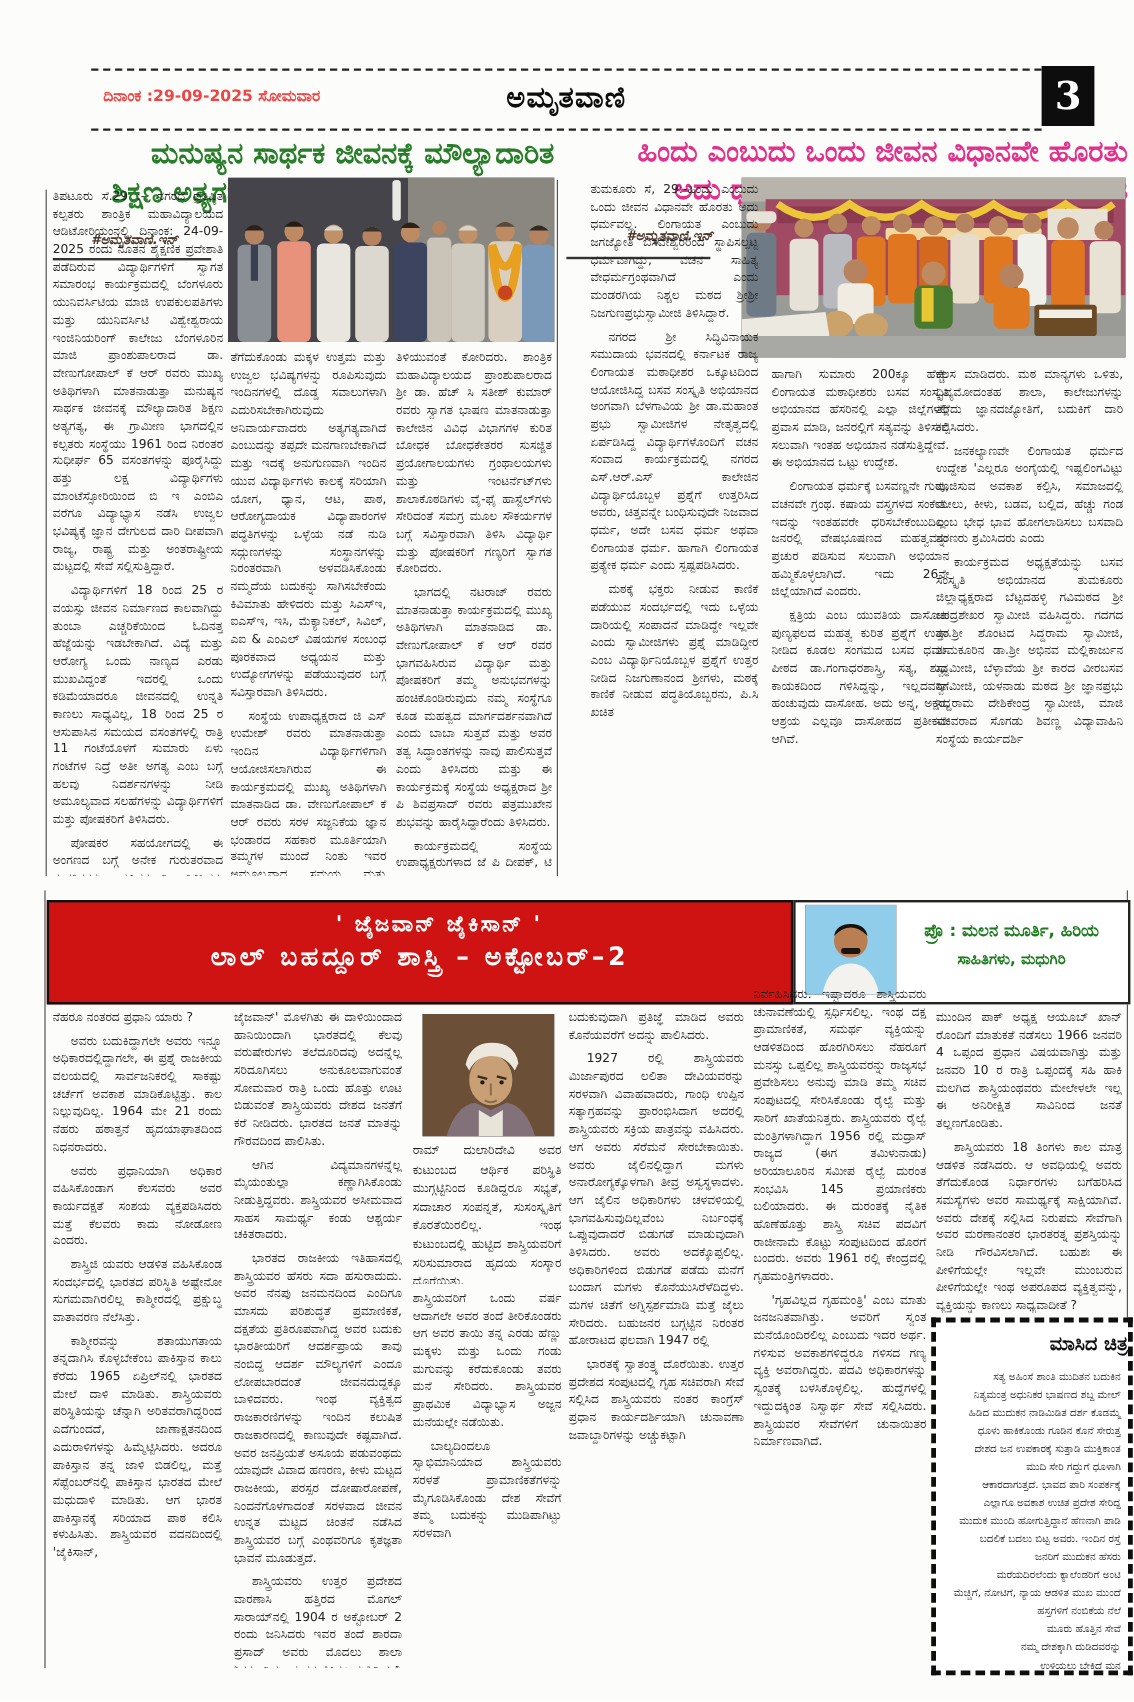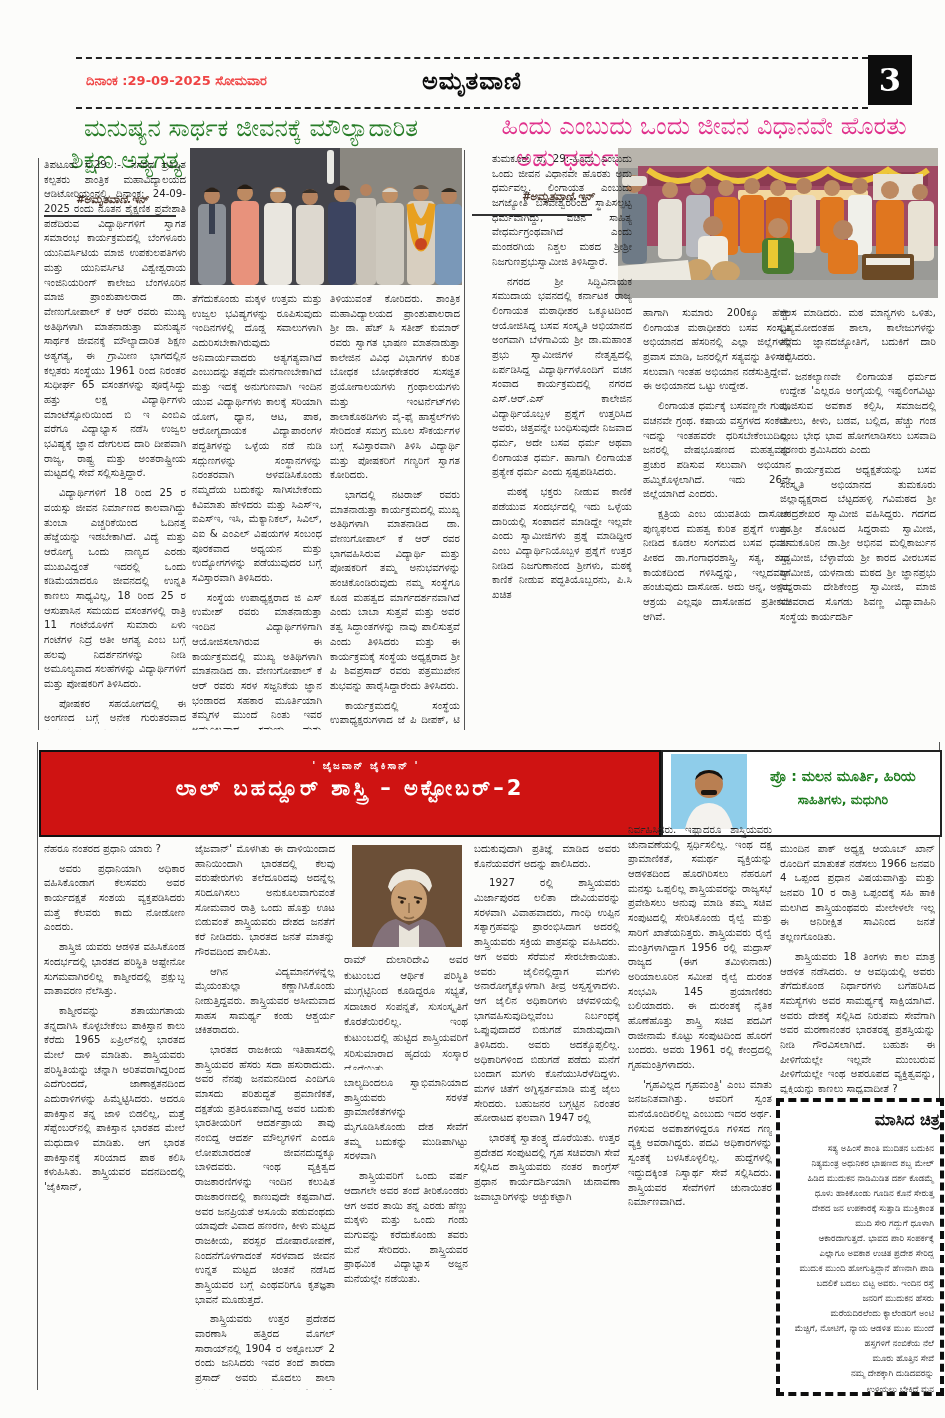--- a/index.html
+++ b/index.html
@@ -7,36 +7,36 @@
         font-family:"DejaVu Sans",sans-serif;color:var(--text-ink,#222);overflow:hidden;}
   
   .hdr{position:absolute;left:76px;top:57px;width:792px;height:48px;
        border-top:2px dashed #222;border-bottom:2px dashed #222;}
   .hdr-date{position:absolute;left:10px;top:14px;font-size:13px;font-weight:bold;color:#ef4444;}
   .hdr-mast{position:absolute;left:0;right:0;top:8px;text-align:center;font-size:24px;font-weight:bold;color:#0c0c0c;letter-spacing:1px;}
   .pageno{position:absolute;left:868px;top:55px;width:44px;height:50px;background:#0d0d0d;
           color:#fff;font-family:"DejaVu Serif",serif;font-size:32px;font-weight:bold;
           display:flex;align-items:center;justify-content:center;}
   
-  .hl{position:absolute;text-align:center;font-weight:normal;line-height:1.35;}
+  .hl{position:absolute;text-align:right;font-weight:bold;line-height:1.35;}
   .hl-left{left:40px;top:112px;width:422px;font-size:24px;color:var(--headline-green,#287d28);}
   .hl-right{left:468px;top:110px;width:472px;font-size:24px;color:var(--headline-pink,#e0318c);}
   .hashtag{position:absolute;font-size:11px;font-weight:bold;color:var(--hashtag-brown,#4a362b);font-style:italic;}
   .hrule{position:absolute;height:2px;background:#333;}
   .vrule{position:absolute;width:1px;background:#555;}
   
   .col{position:absolute;text-align:justify;font-size:10.2px;line-height:1.44;color:#242424;overflow:hidden;}
   .col p{margin:0 0 5px 0;text-indent:15px;}
   .col p:first-child{text-indent:0;}
   .photo{position:absolute;overflow:hidden;background:#777;}
   .photo svg{display:block;}
   
   .banner{position:absolute;left:39px;top:750px;width:618px;height:83px;
           background:var(--banner-red,#cf1312);border:2px solid #111;color:#fff;text-align:center;}
-  .banner .kick{margin-top:8px;font-size:10px;font-weight:bold;letter-spacing:2px;padding-left:32px;}
+  .banner .kick{margin-top:8px;font-size:18px;font-weight:bold;letter-spacing:2px;padding-left:32px;}
   .banner .ttl{margin-top:4px;font-size:21px;font-weight:bold;letter-spacing:3px;}
   .authorbox{position:absolute;left:661px;top:750px;width:277px;height:83px;background:#fff;border:2px solid #222;}
   .authortxt{position:absolute;left:92px;top:16px;width:176px;text-align:center;
              color:var(--credit-green,#1b7a1b);font-weight:bold;}
   .authortxt .l1{font-size:14px;}
   .authortxt .l2{font-size:12.5px;margin-top:7px;}
   .caption{position:absolute;text-align:justify;font-size:10.4px;line-height:1.5;color:#1e1e1e;overflow:hidden;}
   .poembox{position:absolute;left:776px;top:1098px;width:160px;height:290px;
            border:4px dashed #0e0e0e;background:#fff;text-align:right;overflow:hidden;}
   .poembox .ptitle{margin-top:8px;font-size:16px;font-weight:bold;color:#111;}
@@ -212,20 +212,21 @@
       </svg>
     </div>
     <div class="authortxt">
       <div class="l1">ಪ್ರೊ : ಮಲನ ಮೂರ್ತಿ, ಹಿರಿಯ</div>
       <div class="l2">ಸಾಹಿತಿಗಳು, ಮಧುಗಿರಿ</div>
     </div>
   </div>
 
   <div class="col" style="left:44px;top:842px;width:141px;height:548px;">
       <p>ನೆಹರೂ ನಂತರದ ಪ್ರಧಾನಿ ಯಾರು ?</p>
+      <p>ಅವರು ಬದುಕಿದ್ದಾಗಲೇ ಅವರು ಇನ್ನೂ ಅಧಿಕಾರದಲ್ಲಿದ್ದಾಗಲೇ, ಈ ಪ್ರಶ್ನೆ ರಾಜಕೀಯ ವಲಯದಲ್ಲಿ ಸಾರ್ವಜನಿಕರಲ್ಲಿ ಸಾಕಷ್ಟು ಚರ್ಚೆಗೆ ಅವಕಾಶ ಮಾಡಿಕೊಟ್ಟಿತ್ತು. ಕಾಲ ನಿಲ್ಲುವುದಿಲ್ಲ. 1964 ಮೇ 21 ರಂದು ನೆಹರು ಹಠಾತ್ತನೆ ಹೃದಯಾಘಾತದಿಂದ ನಿಧನರಾದರು.</p>
       <p>ಅವರು ಪ್ರಧಾನಿಯಾಗಿ ಅಧಿಕಾರ ವಹಿಸಿಕೊಂಡಾಗ ಕೆಲಸವರು ಅವರ ಕಾರ್ಯದಕ್ಷತೆ ಸಂಶಯ ವ್ಯಕ್ತಪಡಿಸಿದರು ಮತ್ತೆ ಕೆಲವರು ಕಾದು ನೋಡೋಣ ಎಂದರು.</p>
       <p>ಶಾಸ್ತ್ರಿಜಿ ಯವರು ಆಡಳಿತ ವಹಿಸಿಕೊಂಡ ಸಂದರ್ಭದಲ್ಲಿ ಭಾರತದ ಪರಿಸ್ಥಿತಿ ಅಷ್ಟೇನೋ ಸುಗಮವಾಗಿರಲಿಲ್ಲ ಕಾಶ್ಮೀರದಲ್ಲಿ ಪ್ರಕ್ಷುಬ್ಧ ವಾತಾವರಣ ನೆಲೆಸಿತ್ತು.</p>
       <p>ಕಾಶ್ಮೀರವನ್ನು ಶತಾಯುಗತಾಯ ತನ್ನದಾಗಿಸಿ ಕೊಳ್ಳಬೇಕೆಂಬ ಪಾಕಿಸ್ತಾನ ಕಾಲು ಕೆರೆದು 1965 ಏಪ್ರಿಲ್‌ನಲ್ಲಿ ಭಾರತದ ಮೇಲೆ ದಾಳಿ ಮಾಡಿತು. ಶಾಸ್ತ್ರಿಯವರು ಪರಿಸ್ಥಿತಿಯನ್ನು ಚೆನ್ನಾಗಿ ಅರಿತವರಾಗಿದ್ದರಿಂದ ಎದೆಗುಂದದೆ, ಜಾಣಾಕ್ಷತನದಿಂದ ಎದುರಾಳಿಗಳನ್ನು ಹಿಮ್ಮೆಟ್ಟಿಸಿದರು. ಅದರೂ ಪಾಕಿಸ್ತಾನ ತನ್ನ ಜಾಳಿ ಬಿಡಲಿಲ್ಲ, ಮತ್ತೆ ಸೆಪ್ಟೆಂಬರ್‌ನಲ್ಲಿ ಪಾಕಿಸ್ತಾನ ಭಾರತದ ಮೇಲೆ ಮಧುದಾಳಿ ಮಾಡಿತು. ಆಗ ಭಾರತ ಪಾಕಿಸ್ತಾನಕ್ಕೆ ಸರಿಯಾದ ಪಾಠ ಕಲಿಸಿ ಕಳುಹಿಸಿತು. ಶಾಸ್ತ್ರಿಯವರ ವದನದಿಂದಲ್ಲಿ 'ಜೈಕಿಸಾನ್,</p>
     </div>
   <div class="col" style="left:195px;top:842px;width:140px;height:548px;">
       <p>ಜೈಜವಾನ್' ಮೊಳಗಿತು ಈ ದಾಳಿಯಿಂದಾದ ಹಾನಿಯಿಂದಾಗಿ ಭಾರತದಲ್ಲಿ ಕೆಲವು ವರುಷೇರುಗಳು ತಲೆದೂರಿದವು ಅದನ್ನೆಲ್ಲ ಸರಿದೂಗಿಸಲು ಅನುಕೂಲವಾಗುವಂತೆ ಸೋಮವಾರ ರಾತ್ರಿ ಒಂದು ಹೊತ್ತು ಊಟ ಬಿಡುವಂತೆ ಶಾಸ್ತ್ರಿಯವರು ದೇಶದ ಜನತೆಗೆ ಕರೆ ನೀಡಿದರು. ಭಾರತದ ಜನತೆ ಮಾತನ್ನು ಗೌರವದಿಂದ ಪಾಲಿಸಿತು.</p>
       <p>ಆಗಿನ ವಿದ್ಯಮಾನಗಳನ್ನೆಲ್ಲ ಮೈಯಂತುಲ್ಲಾ ಕಣ್ಣಾಗಿಸಿಕೊಂಡು ನೀಡುತ್ತಿದ್ದವರು. ಶಾಸ್ತ್ರಿಯವರ ಅಸೀಮವಾದ ಸಾಹಸ ಸಾಮರ್ಥ್ಯ ಕಂಡು ಆಶ್ಚರ್ಯ ಚಕಿತರಾದರು.</p>
       <p>ಭಾರತದ ರಾಜಕೀಯ ಇತಿಹಾಸದಲ್ಲಿ ಶಾಸ್ತ್ರಿಯವರ ಹೆಸರು ಸದಾ ಹಸುರಾದುದು. ಅವರ ನೆನಪು ಜನಮನದಿಂದ ಎಂದಿಗೂ ಮಾಸದು ಪರಿಶುದ್ಧತೆ ಪ್ರಮಾಣಿಕತೆ, ದಕ್ಷತೆಯ ಪ್ರತಿರೂಪವಾಗಿದ್ದ ಅವರ ಬದುಕು ಭಾರತೀಯರಿಗೆ ಆದರ್ಶಪ್ರಾಯ ತಾವು ನಂಬಿದ್ದ ಆದರ್ಶ ಮೌಲ್ಯಗಳಿಗೆ ಎಂದೂ ಲೋಪಬಾರದಂತೆ ಜೀವನದುದ್ದಕ್ಕೂ ಬಾಳಿದವರು. ಇಂಥ ವ್ಯಕ್ತಿತ್ವದ ರಾಜಕಾರಣಿಗಳನ್ನು ಇಂದಿನ ಕಲುಷಿತ ರಾಜಕಾರಣದಲ್ಲಿ ಕಾಣುವುದೇ ಕಷ್ಟವಾಗಿದೆ. ಅವರ ಜನಪ್ರಿಯತೆ ಅಸೂಯೆ ಪಡುವಂಥದು ಯಾವುದೇ ವಿವಾದ ಹಣರಣ, ಕೀಳು ಮಟ್ಟದ ರಾಜಕೀಯ, ಪರಸ್ಪರ ದೋಷಾರೋಪಣೆ, ನಿಂದನೆಗೊಳಗಾದಂತೆ ಸರಳವಾದ ಜೀವನ ಉನ್ನತ ಮಟ್ಟದ ಚಿಂತನೆ ನಡೆಸಿದ ಶಾಸ್ತ್ರಿಯವರ ಬಗ್ಗೆ ಎಂಥವರಿಗೂ ಕೃತಜ್ಞತಾ ಭಾವನೆ ಮೂಡುತ್ತದೆ.</p>
       <p>ಶಾಸ್ತ್ರಿಯವರು ಉತ್ತರ ಪ್ರದೇಶದ ವಾರಣಾಸಿ ಹತ್ತಿರದ ಮೊಗಲ್ ಸಾರಾಯ್‌ನಲ್ಲಿ 1904 ರ ಅಕ್ಟೋಬರ್ 2 ರಂದು ಜನಿಸಿದರು ಇವರ ತಂದೆ ಶಾರದಾ ಪ್ರಸಾದ್ ಅವರು ಮೊದಲು ಶಾಲಾ ಶಿಕ್ಷಕರಾಗಿದ್ದು, ನಂತರ ರೆವಿನ್ಯೂ ಕಚೇರಿಯಲ್ಲಿ ಗುಮಾಸ್ತರಾಗಿದ್ದರು. ತಾಯಿ</p>
     </div>
@@ -239,22 +240,22 @@
       <path d="M46 52 l8 2 M62 52 l8 2" stroke="#3a2c1e" stroke-width="2" fill="none"></path>
       <circle cx="50" cy="57" r="1.8" fill="#27190f"></circle>
         <circle cx="66" cy="57" r="1.8" fill="#27190f"></circle>
       <path d="M57 58 l0 10 M52 72 q5 3 10 0" stroke="#8a6a48" stroke-width="1.6" fill="none"></path>
       <path d="M20 102 q8 -26 24 -28 l13 6 l13 -6 q16 2 24 28 Z" fill="#837179"></path>
       <path d="M47 80 l10 6 l10 -6 l0 22 l-20 0 Z" fill="#e8e4da"></path>
     </svg>
   </div>
   <div class="caption" style="left:344px;top:952px;width:124px;height:118px;">ರಾಮ್ ದುಲಾರಿದೇವಿ ಅವರ ಕುಟುಂಬದ ಆರ್ಥಿಕ ಪರಿಸ್ಥಿತಿ ಮುಗ್ಗಟ್ಟಿನಿಂದ ಕೂಡಿದ್ದರೂ ಸಭ್ಯತೆ, ಸದಾಚಾರ ಸಂಪನ್ನತೆ, ಸುಸಂಸ್ಕೃತಿಗೆ ಕೊರತೆಯಿರಲಿಲ್ಲ. ಇಂಥ ಕುಟುಂಬದಲ್ಲಿ ಹುಟ್ಟಿದ ಶಾಸ್ತ್ರಿಯವರಿಗೆ ಸರಿಸುಮಾರಾದ ಹೃದಯ ಸಂಸ್ಕಾರ ದೊರೆಯಿತು.</div>
   <div class="col" style="left:344px;top:1076px;width:124px;height:314px;">
+      <p>ಶಾಸ್ತ್ರಿಯವರಿಗೆ ಒಂದು ವರ್ಷ ಆದಾಗಲೇ ಅವರ ತಂದೆ ತೀರಿಕೊಂಡರು ಆಗ ಅವರ ತಾಯಿ ತನ್ನ ಎರಡು ಹೆಣ್ಣು ಮಕ್ಕಳು ಮತ್ತು ಒಂದು ಗಂಡು ಮಗುವನ್ನು ಕರೆದುಕೊಂಡು ತವರು ಮನೆ ಸೇರಿದರು. ಶಾಸ್ತ್ರಿಯವರ ಪ್ರಾಥಮಿಕ ವಿದ್ಯಾಭ್ಯಾಸ ಅಜ್ಜನ ಮನೆಯಲ್ಲೇ ನಡೆಯಿತು.</p>
       <p>ಬಾಲ್ಯದಿಂದಲೂ ಸ್ವಾಭಿಮಾನಿಯಾದ ಶಾಸ್ತ್ರಿಯವರು ಸರಳತೆ ಪ್ರಾಮಾಣಿಕತೆಗಳನ್ನು ಮೈಗೂಡಿಸಿಕೊಂಡು ದೇಶ ಸೇವೆಗೆ ತಮ್ಮ ಬದುಕನ್ನು ಮುಡಿಪಾಗಿಟ್ಟು ಸರಳವಾಗಿ</p>
-      <p>ಶಾಸ್ತ್ರಿಯವರಿಗೆ ಒಂದು ವರ್ಷ ಆದಾಗಲೇ ಅವರ ತಂದೆ ತೀರಿಕೊಂಡರು ಆಗ ಅವರ ತಾಯಿ ತನ್ನ ಎರಡು ಹೆಣ್ಣು ಮಕ್ಕಳು ಮತ್ತು ಒಂದು ಗಂಡು ಮಗುವನ್ನು ಕರೆದುಕೊಂಡು ತವರು ಮನೆ ಸೇರಿದರು. ಶಾಸ್ತ್ರಿಯವರ ಪ್ರಾಥಮಿಕ ವಿದ್ಯಾಭ್ಯಾಸ ಅಜ್ಜನ ಮನೆಯಲ್ಲೇ ನಡೆಯಿತು.</p>
     </div>
 
   <div class="col" style="left:474px;top:842px;width:146px;height:548px;">
       <p>ಬದುಕುವುದಾಗಿ ಪ್ರತಿಜ್ಞೆ ಮಾಡಿದ ಅವರು ಕೊನೆಯವರೆಗೆ ಅದನ್ನು ಪಾಲಿಸಿದರು.</p>
       <p>1927 ರಲ್ಲಿ ಶಾಸ್ತ್ರಿಯವರು ಮಿರ್ಜಾಪುರದ ಲಲಿತಾ ದೇವಿಯವರನ್ನು ಸರಳವಾಗಿ ವಿವಾಹವಾದರು, ಗಾಂಧಿ ಉಪ್ಪಿನ ಸತ್ಯಾಗ್ರಹವನ್ನು ಪ್ರಾರಂಭಿಸಿದಾಗ ಅದರಲ್ಲಿ ಶಾಸ್ತ್ರಿಯವರು ಸಕ್ರಿಯ ಪಾತ್ರವನ್ನು ವಹಿಸಿದರು. ಆಗ ಅವರು ಸೆರೆಮನೆ ಸೇರಬೇಕಾಯಿತು. ಅವರು ಜೈಲಿನಲ್ಲಿದ್ದಾಗ ಮಗಳು ಅನಾರೋಗ್ಯಕ್ಕೊಳಗಾಗಿ ತೀವ್ರ ಅಸ್ವಸ್ಥಳಾದಳು. ಆಗ ಜೈಲಿನ ಅಧಿಕಾರಿಗಳು ಚಳವಳಿಯಲ್ಲಿ ಭಾಗವಹಿಸುವುದಿಲ್ಲವೆಂಬ ನಿರ್ಬಂಧಕ್ಕೆ ಒಪ್ಪುವುದಾದರೆ ಬಿಡುಗಡೆ ಮಾಡುವುದಾಗಿ ತಿಳಿಸಿದರು. ಅವರು ಅದಕ್ಕೊಪ್ಪಲಿಲ್ಲ. ಅಧಿಕಾರಿಗಳಿಂದ ಬಿಡುಗಡೆ ಪಡೆದು ಮನೆಗೆ ಬಂದಾಗ ಮಗಳು ಕೊನೆಯುಸಿರೆಳೆದಿದ್ದಳು. ಮಗಳ ಚಿತೆಗೆ ಅಗ್ನಿಸ್ಪರ್ಶಮಾಡಿ ಮತ್ತೆ ಜೈಲು ಸೇರಿದರು. ಬಹುಜನರ ಬಗ್ಗಟ್ಟಿನ ನಿರಂತರ ಹೋರಾಟದ ಫಲವಾಗಿ 1947 ರಲ್ಲಿ</p>
       <p>ಭಾರತಕ್ಕೆ ಸ್ವಾತಂತ್ರ್ಯ ದೊರೆಯಿತು. ಉತ್ತರ ಪ್ರದೇಶದ ಸಂಪುಟದಲ್ಲಿ ಗೃಹ ಸಚಿವರಾಗಿ ಸೇವೆ ಸಲ್ಲಿಸಿದ ಶಾಸ್ತ್ರಿಯವರು ನಂತರ ಕಾಂಗ್ರೆಸ್ ಪ್ರಧಾನ ಕಾರ್ಯದರ್ಶಿಯಾಗಿ ಚುನಾವಣಾ ಜವಾಬ್ದಾರಿಗಳನ್ನು ಅಚ್ಚುಕಟ್ಟಾಗಿ</p>
     </div>
   <div class="col" style="left:628px;top:807px;width:144px;height:548px;margin-top:16px;">
       <p>ನಿರ್ವಹಿಸಿದರು. ಇಷ್ಟಾದರೂ ಶಾಸ್ತ್ರಿಯವರು ಚುನಾವಣೆಯಲ್ಲಿ ಸ್ಪರ್ಧಿಸಲಿಲ್ಲ. ಇಂಥ ದಕ್ಷ ಪ್ರಾಮಾಣಿಕತೆ, ಸಮರ್ಥ ವ್ಯಕ್ತಿಯನ್ನು ಆಡಳಿತದಿಂದ ಹೊರಗಿರಿಸಲು ನೆಹರೂಗೆ ಮನಸ್ಸು ಒಪ್ಪಲಿಲ್ಲ ಶಾಸ್ತ್ರಿಯವರನ್ನು ರಾಜ್ಯಸಭೆ ಪ್ರವೇಶಿಸಲು ಅನುವು ಮಾಡಿ ತಮ್ಮ ಸಚಿವ ಸಂಪುಟದಲ್ಲಿ ಸೇರಿಸಿಕೊಂಡು ರೈಲ್ವೆ ಮತ್ತು ಸಾರಿಗೆ ಖಾತೆಯನಿತ್ತರು. ಶಾಸ್ತ್ರಿಯವರು ರೈಲ್ವೆ ಮಂತ್ರಿಗಳಾಗಿದ್ದಾಗ 1956 ರಲ್ಲಿ ಮದ್ರಾಸ್ ರಾಜ್ಯದ (ಈಗ ತಮಿಳುನಾಡು) ಅರಿಯಾಲೂರಿನ ಸಮೀಪ ರೈಲ್ವೆ ದುರಂತ ಸಂಭವಿಸಿ 145 ಪ್ರಯಾಣಿಕರು ಬಲಿಯಾದರು. ಈ ದುರಂತಕ್ಕೆ ನೈತಿಕ ಹೊಣೆಹೊತ್ತು ಶಾಸ್ತ್ರಿ ಸಚಿವ ಪದವಿಗೆ ರಾಜೀನಾಮೆ ಕೊಟ್ಟು ಸಂಪುಟದಿಂದ ಹೊರಗೆ ಬಂದರು. ಅವರು 1961 ರಲ್ಲಿ ಕೇಂದ್ರದಲ್ಲಿ ಗೃಹಮಂತ್ರಿಗಳಾದರು.</p>
       <p>'ಗೃಹವಿಲ್ಲದ ಗೃಹಮಂತ್ರಿ' ಎಂಬ ಮಾತು ಜನಜನಿತವಾಗಿತ್ತು. ಅವರಿಗೆ ಸ್ವಂತ ಮನೆಯೊಂದಿರಲಿಲ್ಲ ಎಂಬುದು ಇದರ ಅರ್ಥ. ಗಳಿಸುವ ಅವಕಾಶಗಳಿದ್ದರೂ ಗಳಿಸದ ಗಣ್ಯ ವ್ಯಕ್ತಿ ಅವರಾಗಿದ್ದರು. ಪದವಿ ಅಧಿಕಾರಗಳನ್ನು ಸ್ವಂತಕ್ಕೆ ಬಳಸಿಕೊಳ್ಳಲಿಲ್ಲ. ಹುದ್ದೆಗಳಲ್ಲಿ ಇದ್ದುದಕ್ಕಿಂತ ನಿಸ್ವಾರ್ಥ ಸೇವೆ ಸಲ್ಲಿಸಿದರು. ಶಾಸ್ತ್ರಿಯವರ ಸೇವೆಗಳಿಗೆ ಚುನಾಯಿತರ ನಿರ್ಮಾಣವಾಗಿದೆ.</p>

